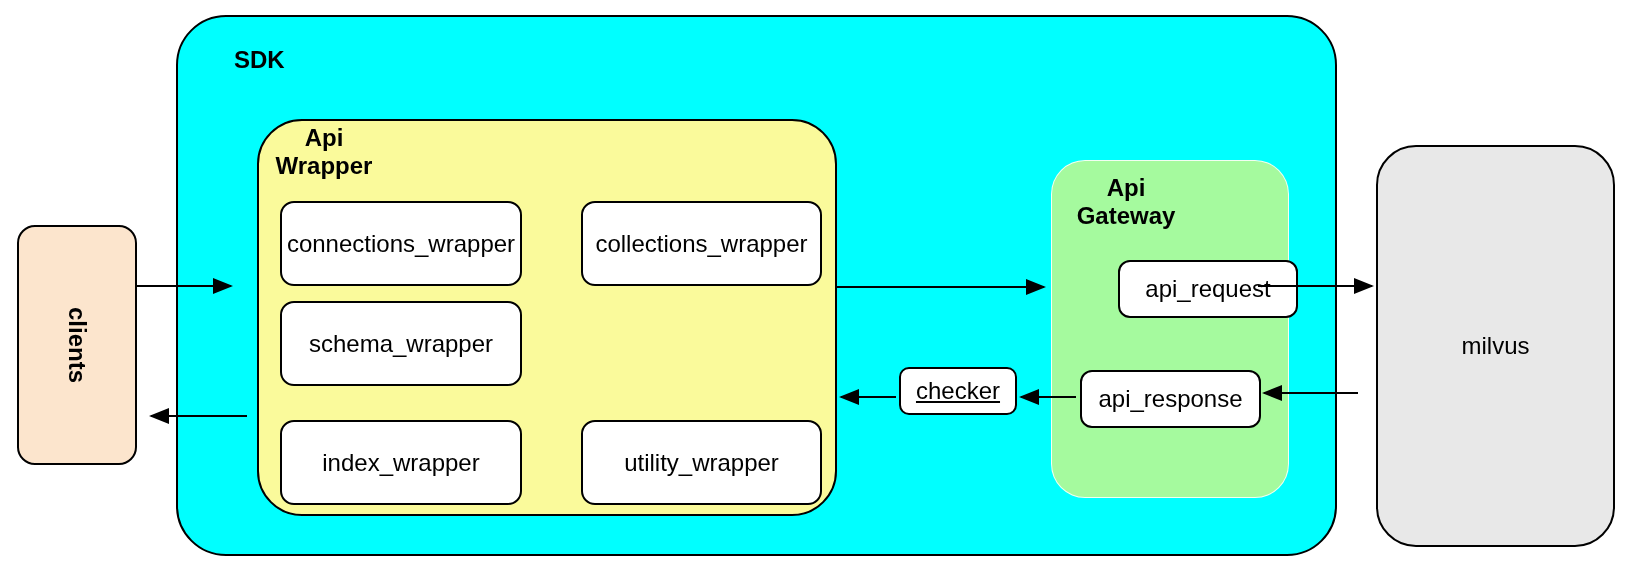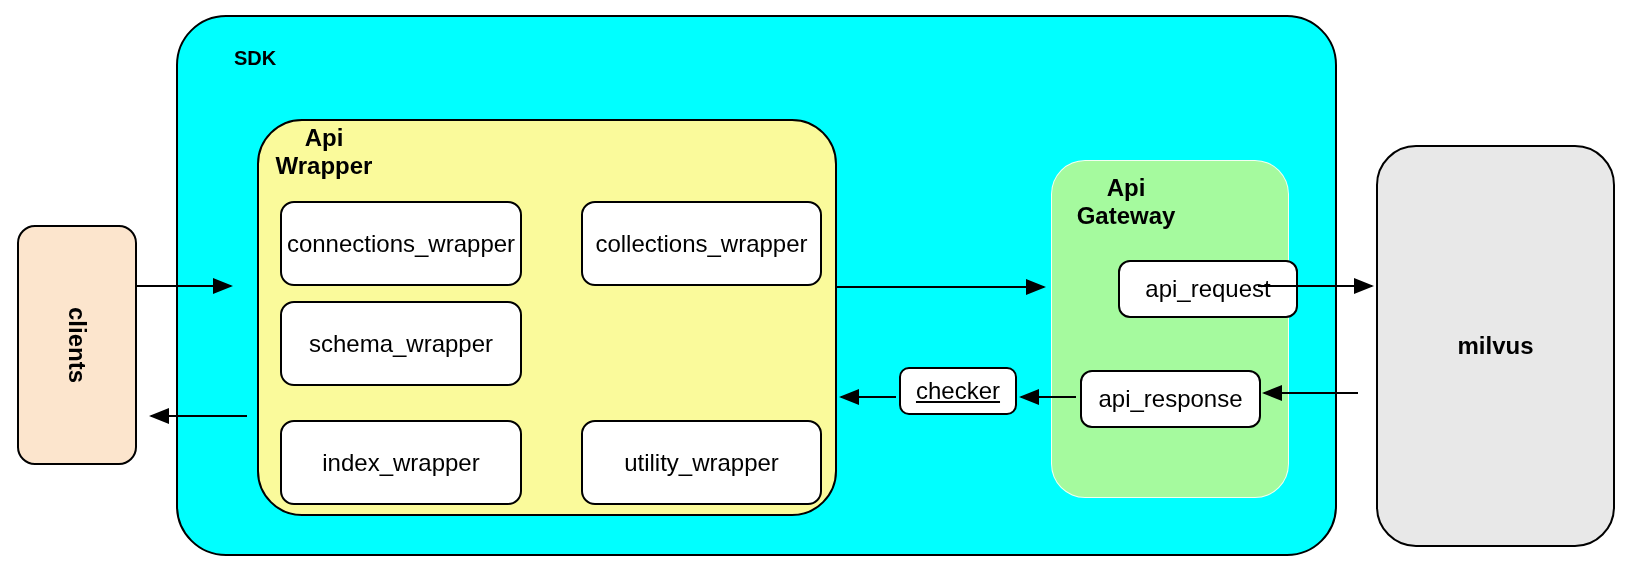--- a/index.html
+++ b/index.html
@@ -22,21 +22,21 @@
   }
   
   .sdk {
     left: 176px; top: 15px; width: 1161px; height: 541px;
     background: var(--sdk-fill, #00ffff);
     border: 2px solid var(--border, #000);
     border-radius: 50px;
   }
   .sdk-label {
     position: absolute; left: 56px; top: 30px;
-    font-size: 20px; font-weight: 700; line-height: 1.1;
+    font-size: 24px; font-weight: 700; line-height: 1.1;
   }
   .api-wrapper {
     left: 79px; top: 102px; width: 580px; height: 397px;
     background: var(--wrapper-fill, #fafa9b);
     border: 2px solid var(--border, #000);
     border-radius: 45px;
   }
   .api-wrapper-label {
     position: absolute; left: 9px; top: 3px; width: 112px;
     text-align: center;
@@ -88,21 +88,21 @@
     transform: rotate(90deg);
     white-space: nowrap;
   }
   .milvus {
     left: 1376px; top: 145px; width: 239px; height: 402px;
     background: var(--milvus-fill, #e8e8e8);
     border: 2px solid var(--border, #000);
     border-radius: 40px;
     display: flex; align-items: center; justify-content: center;
   }
-  .milvus-label { font-size: 24px; font-weight: 700; text-align: center; }
+  .milvus-label { font-size: 24px; font-weight: 400; text-align: center; }
   
   svg.arrows {
     position: absolute; left: 0; top: 0;
     width: 1634px; height: 574px;
     pointer-events: none;
   }
   svg.arrows line {
     stroke: var(--border, #000);
     stroke-width: 2;
   }

